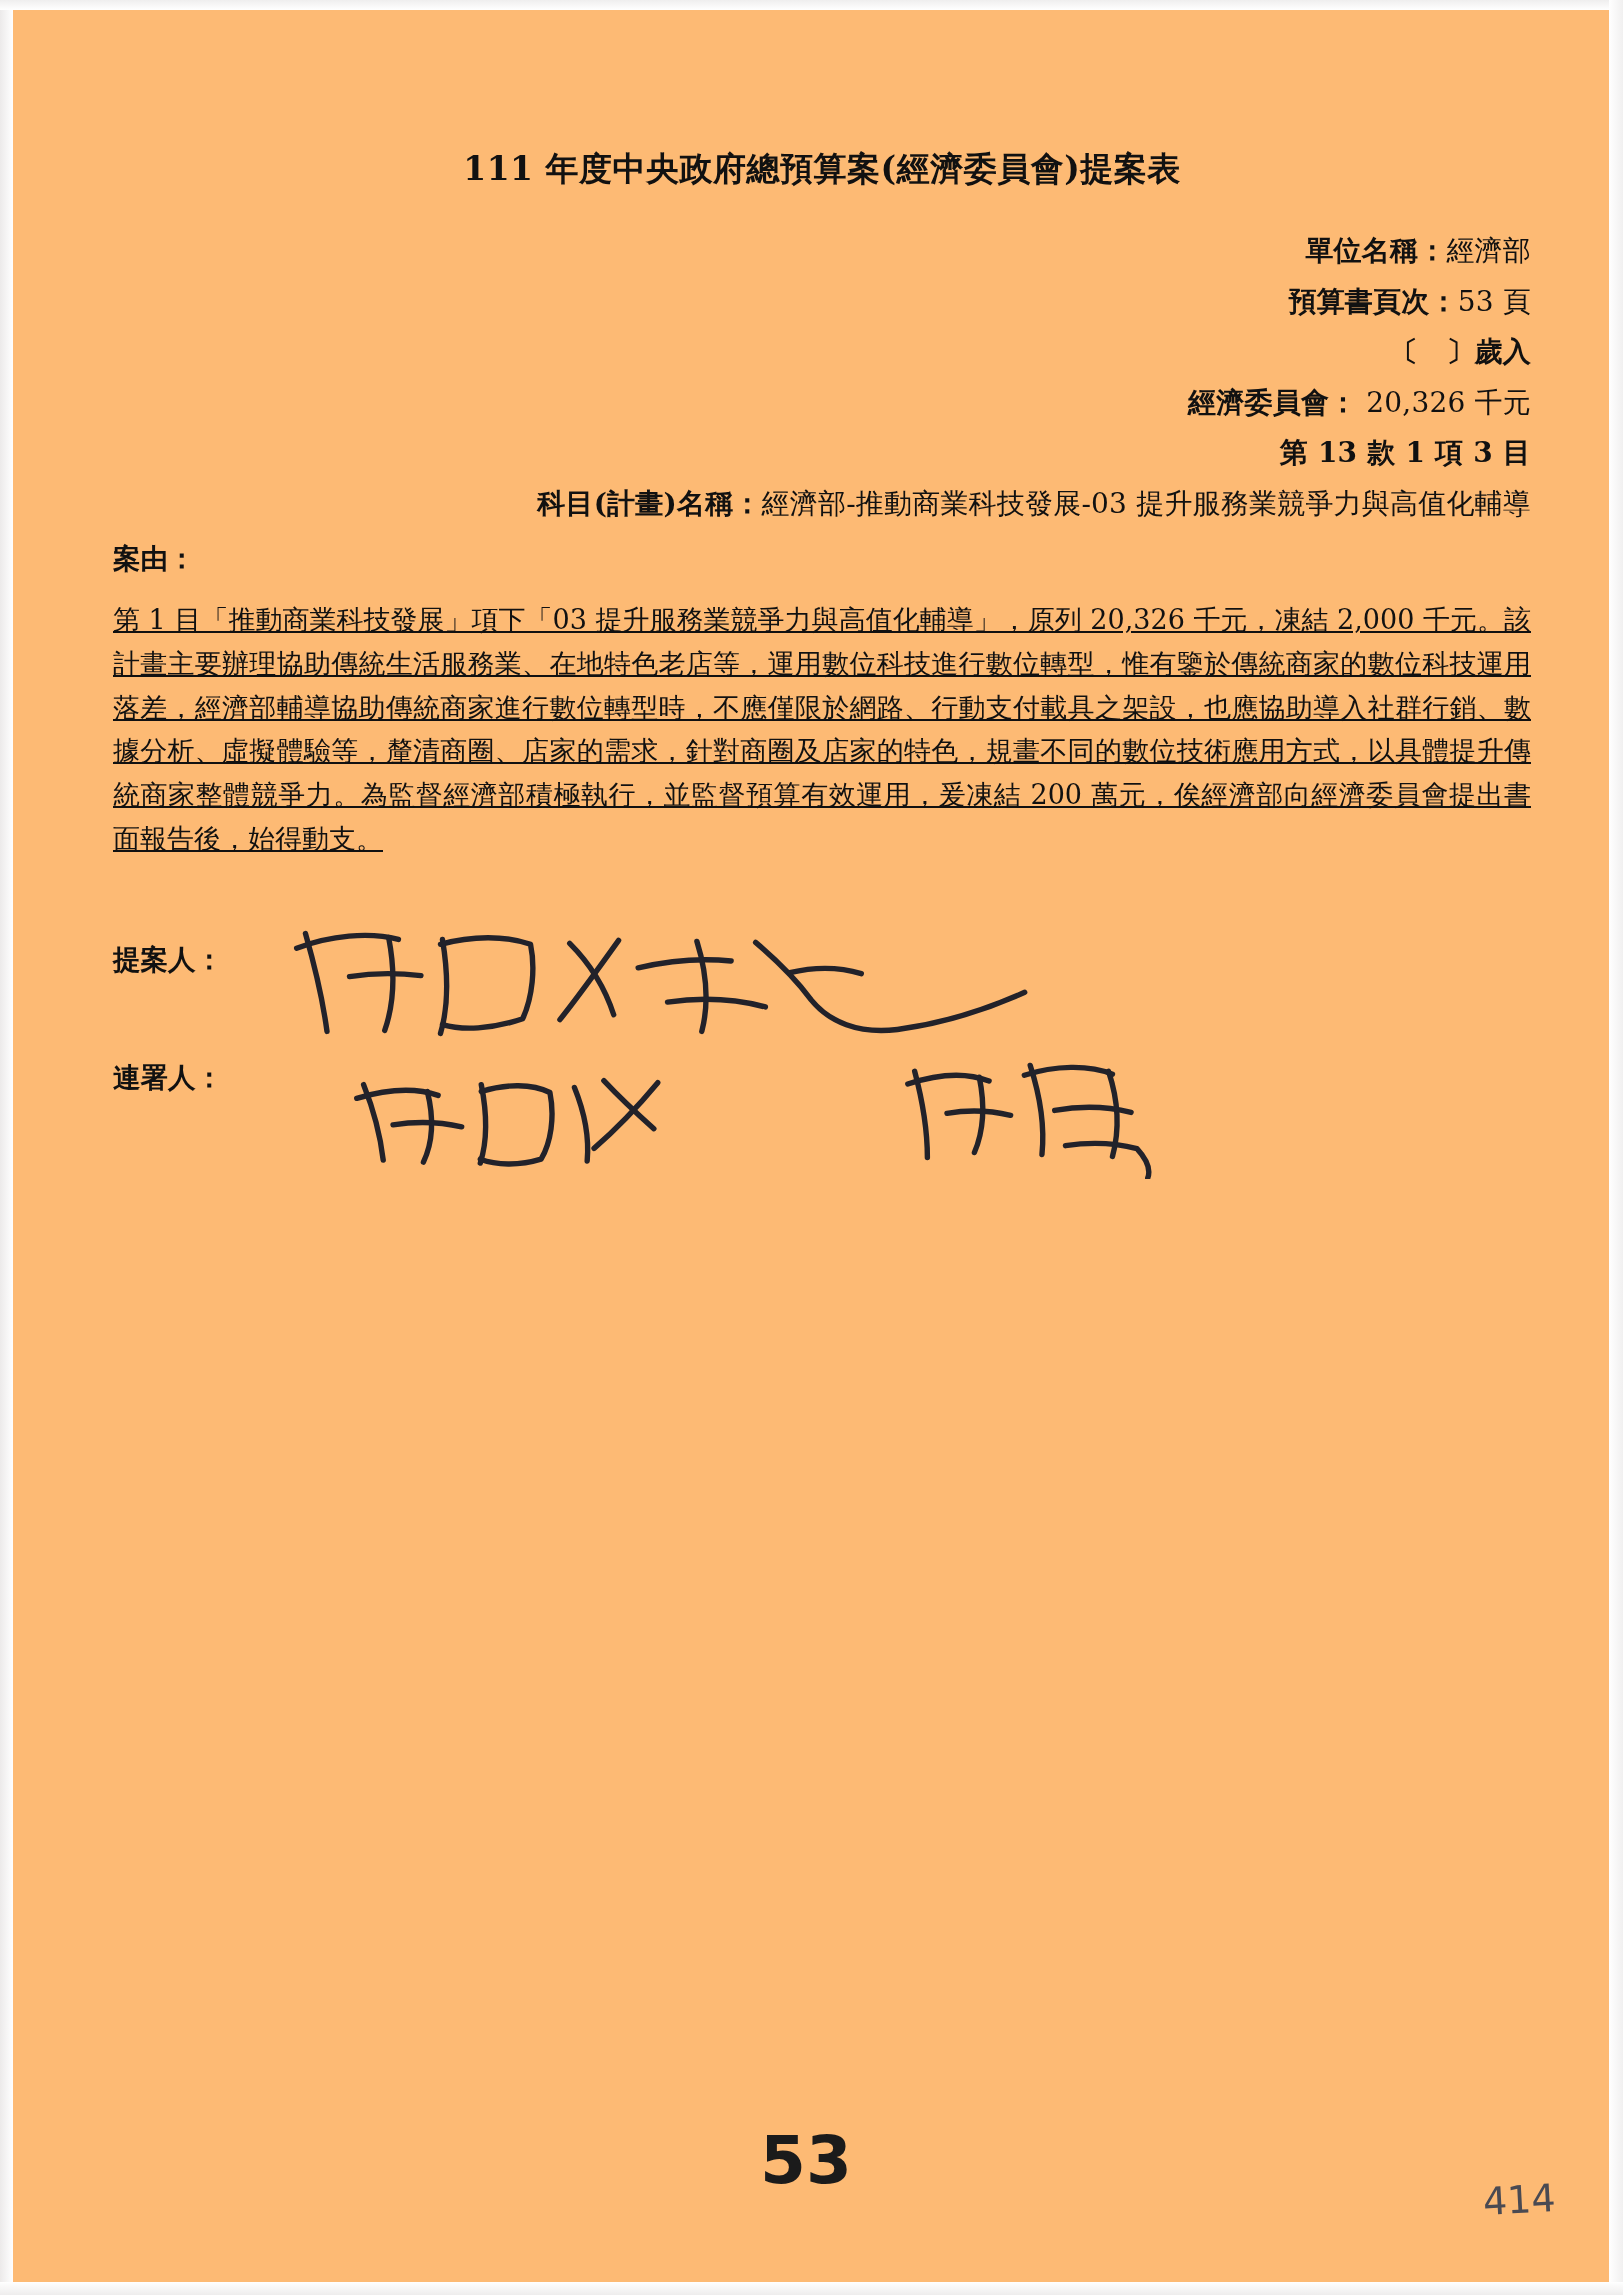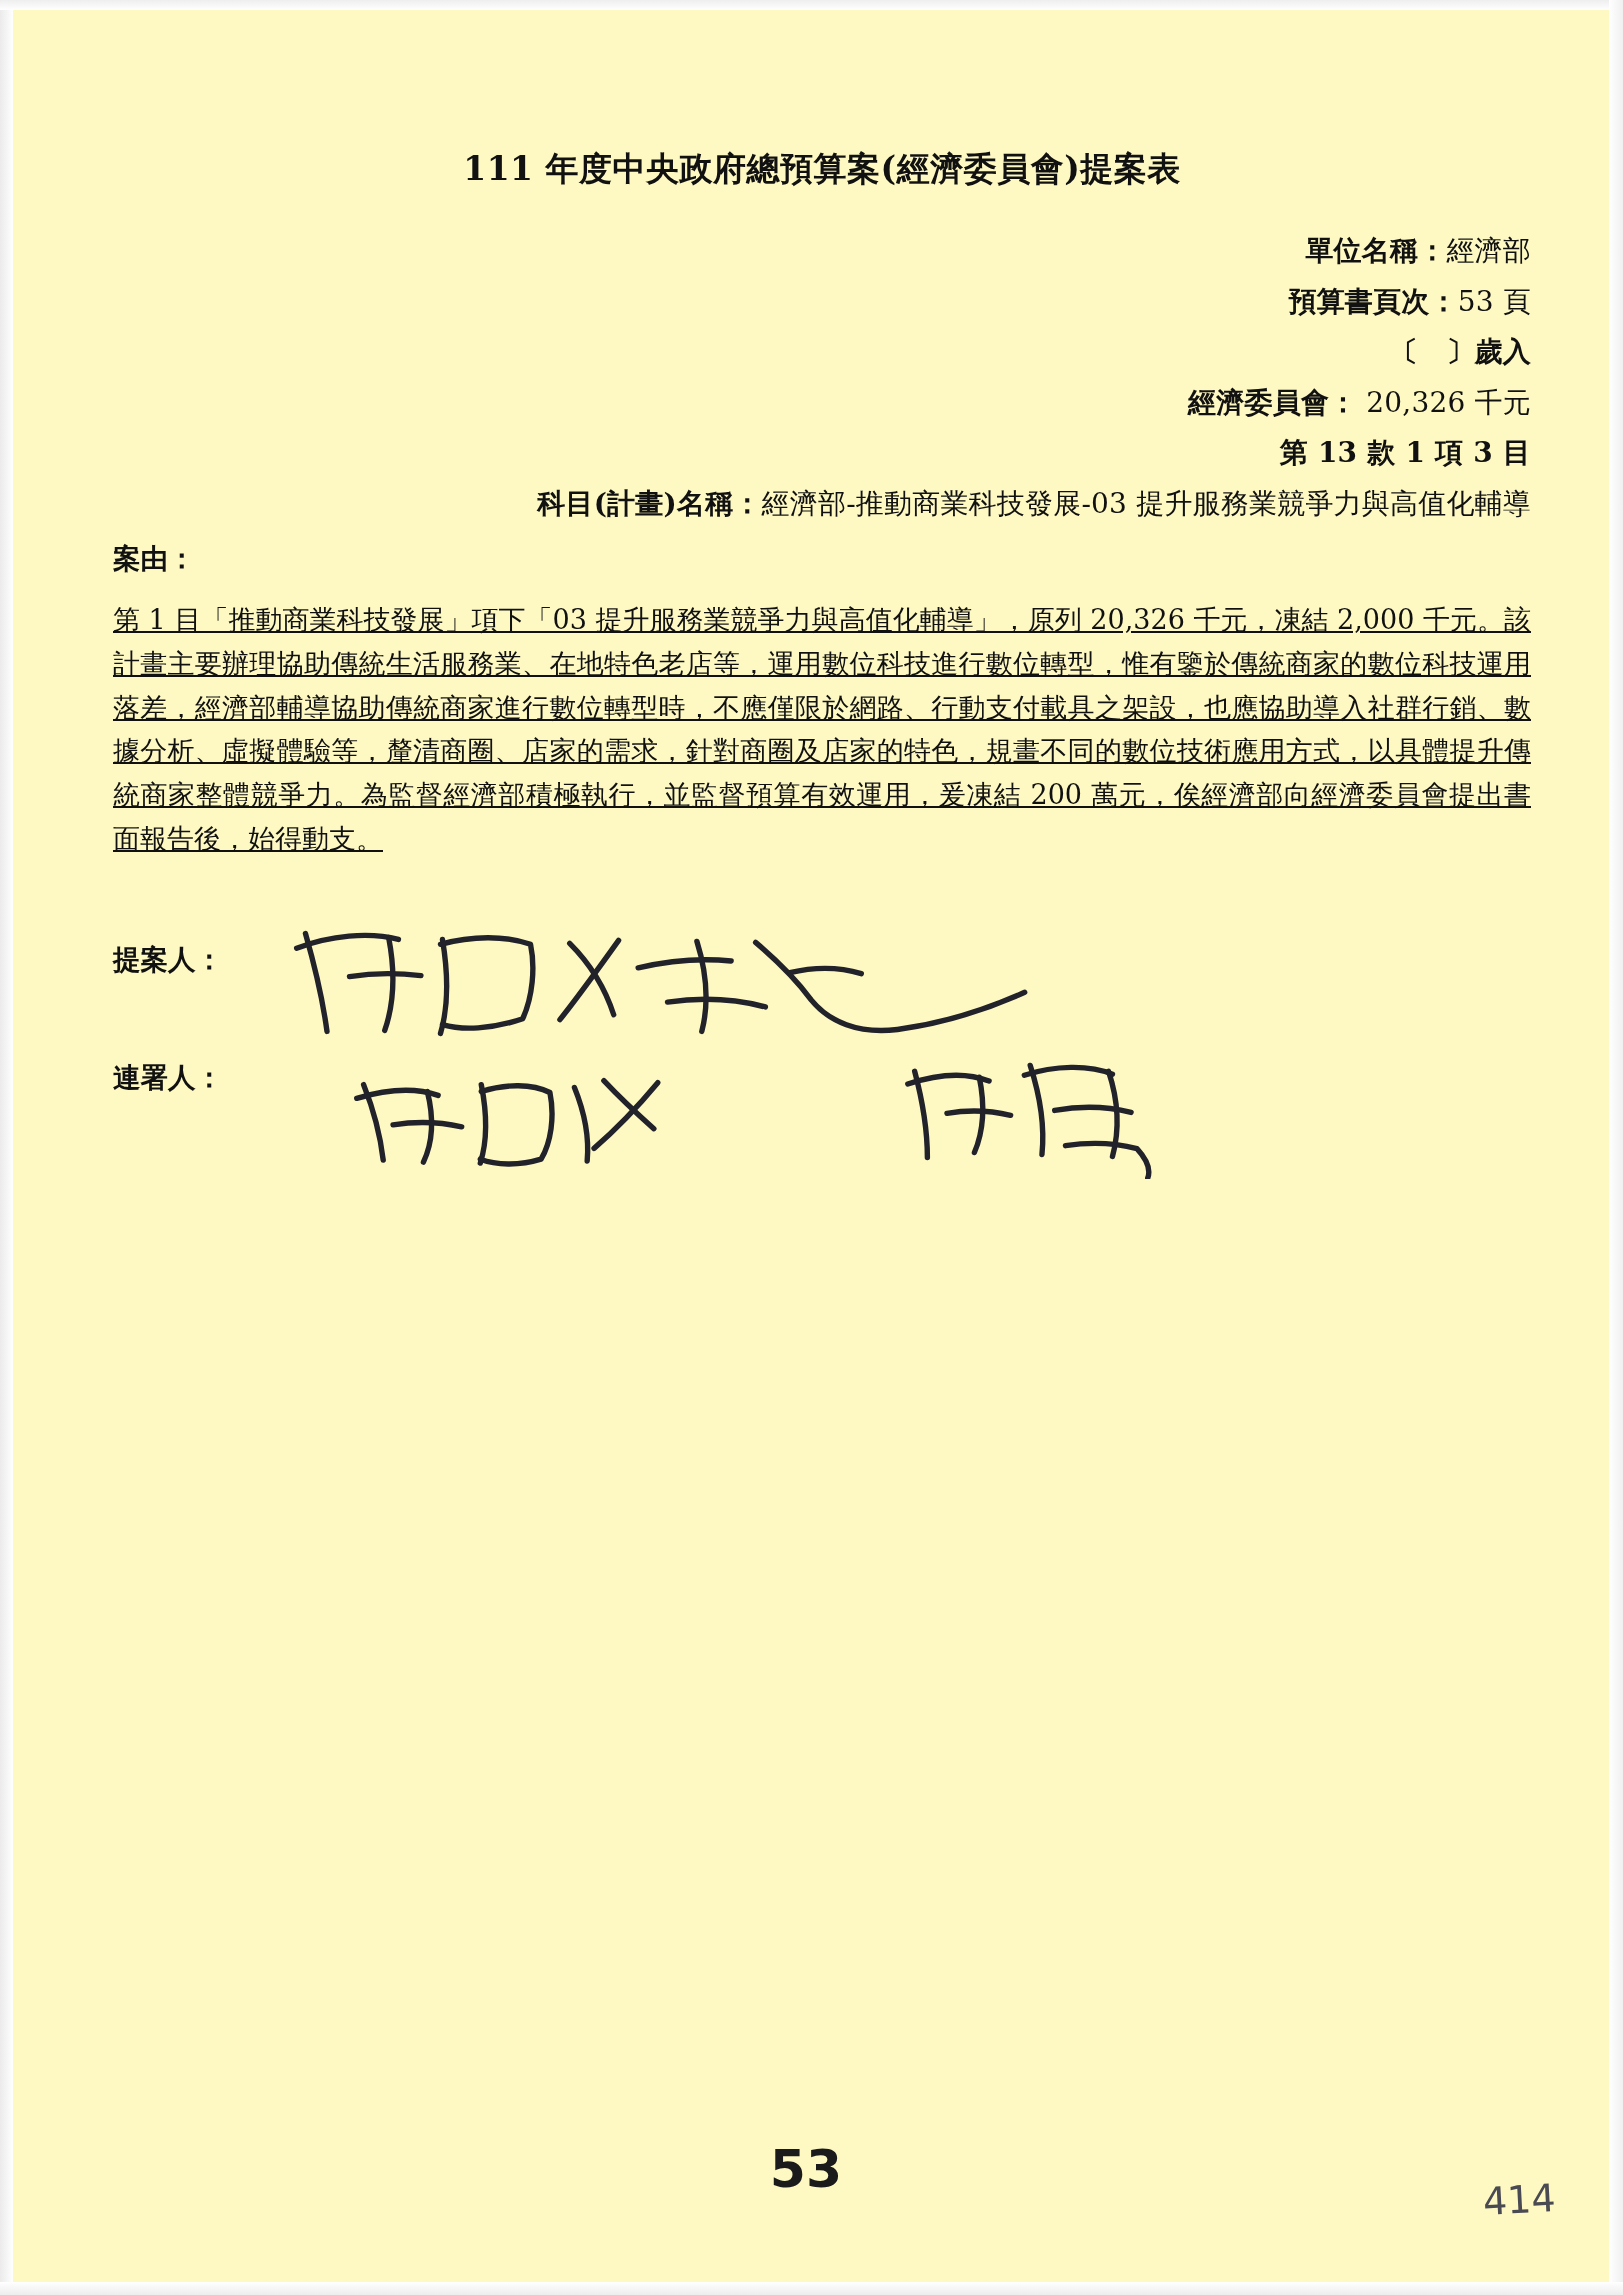--- a/index.html
+++ b/index.html
@@ -15,21 +15,21 @@
     color: #111111;
     overflow: hidden;
   }
 
   
   .page {
     position: absolute;
     left: 0; top: 0;
     width: 1624px;
     height: 2295px;
-    background: #fef9c3;
+    background: #fdba74;
   }
 
   
   .scan-edge-left {
     position: absolute;
     left: 0; top: 0;
     width: 12.8px; height: 2295px;
     background: linear-gradient(to right, #eceaea, #ffffff);
   }
   .scan-edge-top {
@@ -123,21 +123,21 @@
     position: absolute;
     pointer-events: none;
   }
 
   .page-number {
     position: absolute;
     left: 0;
     right: 12px;
     bottom: 96px;
     text-align: center;
-    font-size: 52px;
+    font-size: 66px;
     font-weight: 700;
     color: #1b1b1b;
     font-family: "DejaVu Sans", "Liberation Sans", sans-serif;
     margin-top: 8px;
   }
 
   .corner-number {
     position: absolute;
     right: 68px;
     bottom: 73px;

